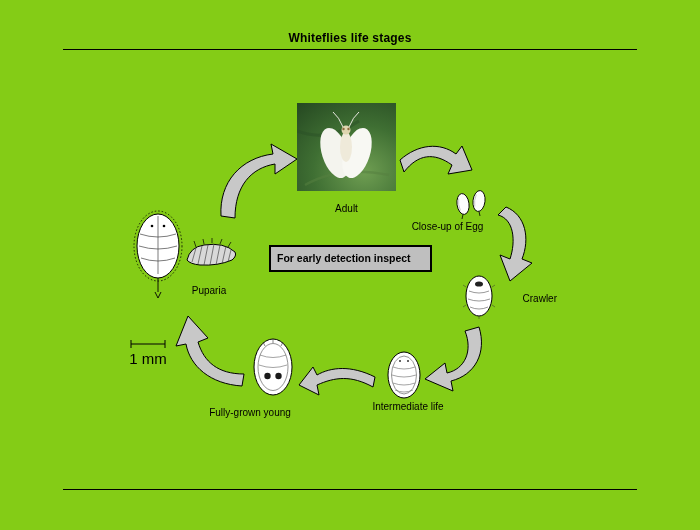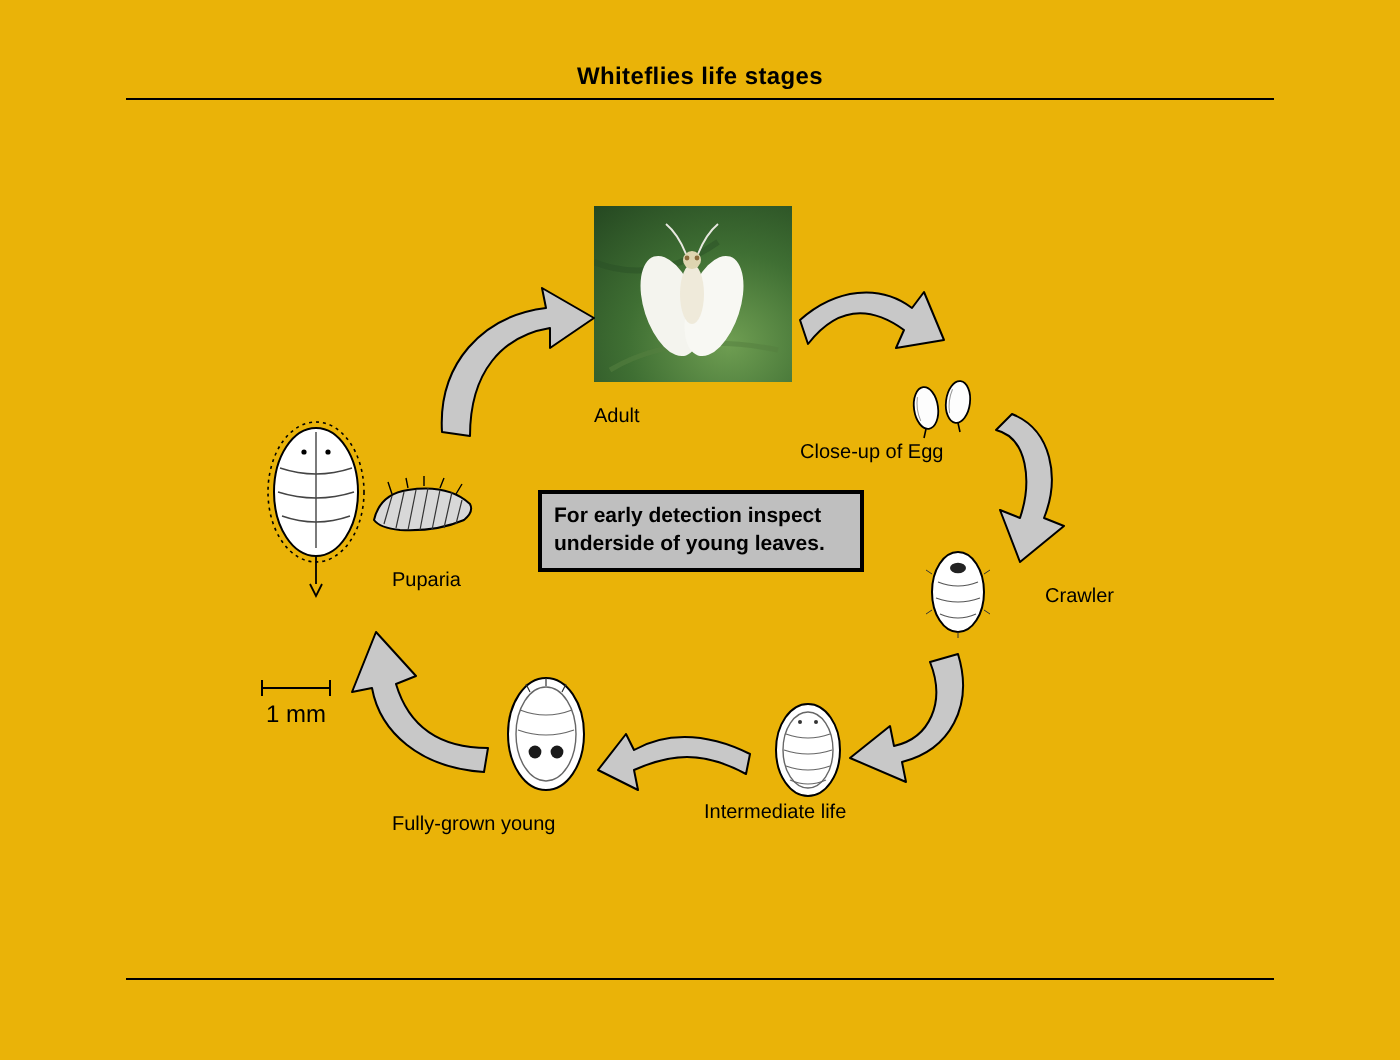--- a/index.html
+++ b/index.html
@@ -1,36 +1,36 @@
 <!DOCTYPE html>
 <html><head>
 <meta charset="utf-8">
 <style>
   * { margin:0; padding:0; box-sizing:border-box; }
   html,body { background:#ffffff; }
   body { width:700px; height:530px; }
   .canvas {
-    position:relative; width:700px; height:530px; background:#eab308;
+    position:relative; width:700px; height:530px; background:#84cc16;
     font-family:"Liberation Sans", sans-serif; color:#000; overflow:hidden;
   }
   .abs { position:absolute; }
   .rule { position:absolute; left:63px; width:574px; border-top:1px solid #000; height:0; }
   .title {
     position:absolute; top:31px; left:0; width:100%; text-align:center;
     font-size:12px; font-weight:bold; letter-spacing:0.2px;
   }
-  .stage-label { position:absolute; font-size:10px; text-align:left; line-height:1.1; }
+  .stage-label { position:absolute; font-size:10px; text-align:center; line-height:1.1; }
   .notebox {
     position:absolute; left:269px; top:245px; width:163px;
     background:#bfbfbf; border:2px solid #000;
     padding:4px 6px 5px 6px; font-size:10.5px; font-weight:bold; line-height:1.35;
   }
   .notebox .note-line { display:block; white-space:nowrap; }
   .photo { position:absolute; left:297px; top:103px; width:99px; height:88px; }
-  .scale-label { position:absolute; left:128px; top:350px; width:40px; text-align:center; font-size:12px; }
+  .scale-label { position:absolute; left:128px; top:350px; width:40px; text-align:center; font-size:15px; }
   svg.arrow path { fill:#c8c8c8; stroke:#000; stroke-width:1; stroke-linejoin:round; }
 </style>
 </head>
 <body>
 
 <div class="canvas">
 
   <div class="title">Whiteflies life stages</div>
   <div class="rule" style="top:49px"></div>
   <div class="rule" style="top:489px"></div>
@@ -107,32 +107,31 @@
     <circle cx="22" cy="18" r="1.3" fill="#000"></circle>
     <circle cx="34" cy="18" r="1.3" fill="#000"></circle>
     <path d="M28,70 L28,84 M25,84 L28,90 L31,84" stroke="#000" stroke-width="0.9" fill="none"></path>
   </svg>
 
   <svg class="abs" style="left:184px;top:238px" width="56" height="32" viewBox="0 0 56 32">
     <path d="M3,22 Q6,9 20,7 Q40,4 51,14 Q53,18 48,22 Q34,28 16,27 Q6,26 3,22 Z" fill="#d8d8d8" stroke="#000" stroke-width="1"></path>
     <path d="M8,24 L12,10 M14,26 L18,8 M20,27 L24,7 M26,27 L30,6 M32,27 L36,7 M38,26 L42,8 M44,24 L47,12" stroke="#333" stroke-width="0.6"></path>
     <path d="M12,9 L10,3 M20,6 L19,1 M28,5 L28,0 M36,6 L38,1 M44,9 L47,4" stroke="#000" stroke-width="0.7"></path>
   </svg>
-  <div class="stage-label" style="left:196px;top:285px;width:60px">Puparia</div>
+  <div class="stage-label" style="left:179px;top:285px;width:60px">Puparia</div>
 
   <svg class="abs" style="left:128px;top:338px" width="40" height="14" viewBox="0 0 40 14">
     <line x1="3" y1="6" x2="37" y2="6" stroke="#000" stroke-width="1"></line>
     <line x1="3" y1="2" x2="3" y2="10" stroke="#000" stroke-width="1"></line>
     <line x1="37" y1="2" x2="37" y2="10" stroke="#000" stroke-width="1"></line>
   </svg>
   <div class="scale-label">1 mm</div>
 
   <div class="notebox">
     <span class="note-line">For early detection inspect</span>
-    <span class="note-line">underside of young leaves.</span>
   </div>
 
   <svg class="abs arrow" style="left:213px;top:142px" width="88" height="78" viewBox="0 0 88 78">
     <path d="M8,74 C6,40 28,16 60,12 L58,2 L84,17 L62,32 L62,22 C38,26 22,44 22,76 Z"></path>
   </svg>
   <svg class="abs arrow" style="left:398px;top:140px" width="78" height="55" viewBox="0 0 78 55">
     <path d="M2,20 C20,4 42,2 58,14 L64,6 L74,30 L50,34 L54,25 C36,12 20,14 6,32 Z"></path>
   </svg>
   <svg class="abs arrow" style="left:492px;top:205px" width="45" height="80" viewBox="0 0 45 80">
     <path d="M14,2 C34,10 38,34 30,54 L40,58 L18,76 L8,50 L18,54 C24,36 22,14 6,10 Z"></path>

